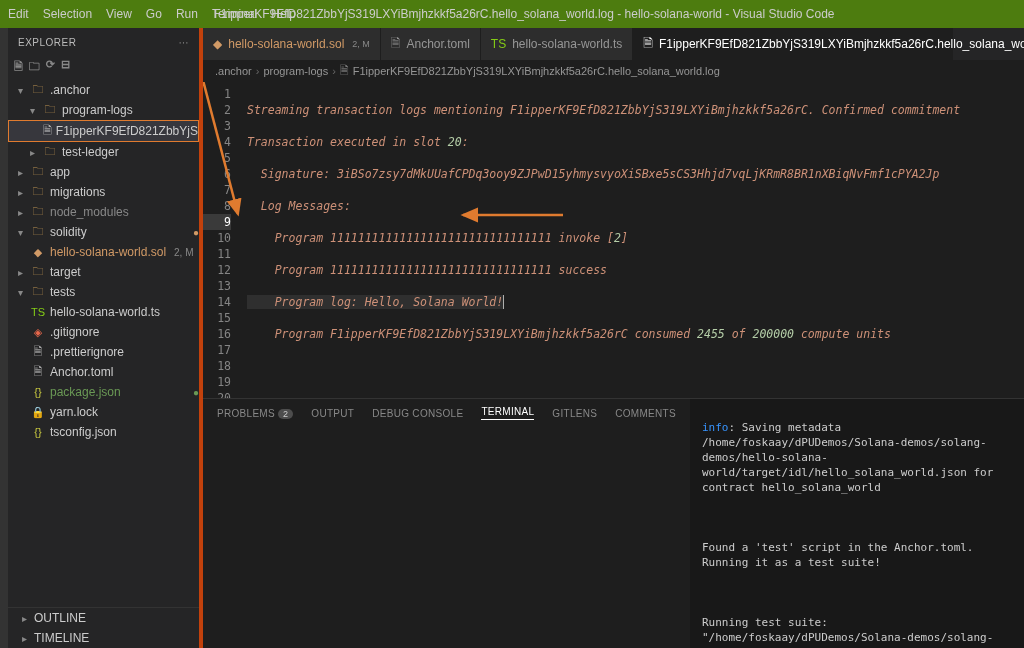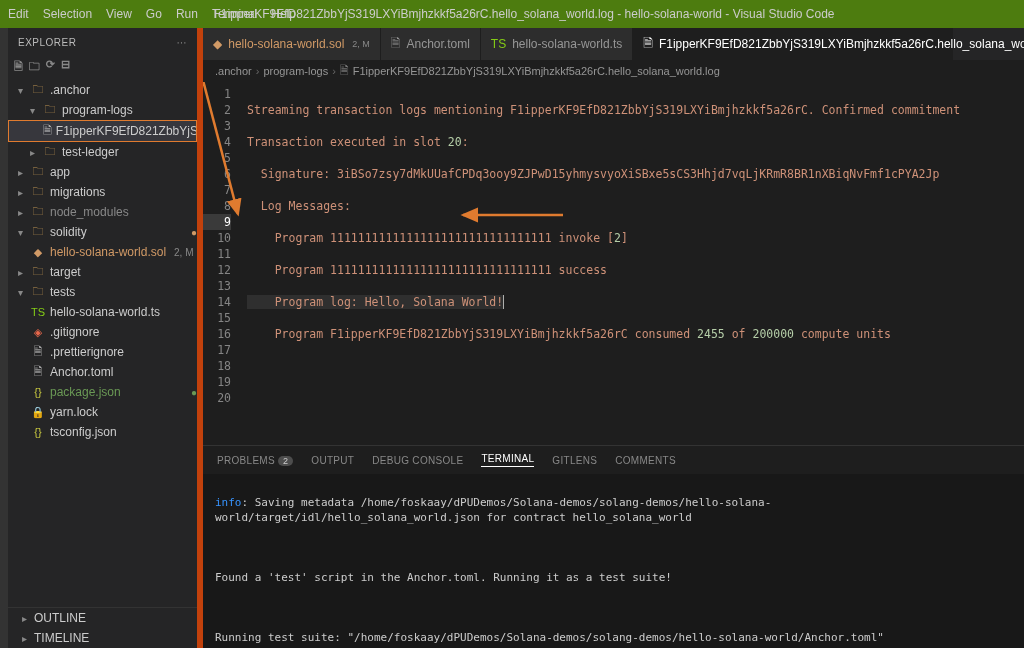--- a/index.html
+++ b/index.html
@@ -11,21 +11,21 @@
   width: 1024px;
   height: 648px;
   overflow: hidden;
   display: flex;
   flex-direction: column;
 }
 .titlebar { height: 28px; background: #4d7c0f; display: flex; align-items: center; justify-content: center; color: #ccc; font-size: 12px; position: relative; padding-left: 24px; }
 .menubar { position: absolute; left: 8px; display: flex; gap: 14px; color: #ccc; font-size: 12px; }
 .main { display: flex; flex: 1; min-height: 0; }
 .activitybar { width: 8px; background: #333333; }
-.sidebar { width: 195px; background: #252526; display: flex; flex-direction: column; border-right: 6px solid #c2410c; }
+.sidebar { width: 195px; background: #252526; display: flex; flex-direction: column; border-right: 4px solid #c2410c; }
 .sidebar-header { height: 28px; display: flex; align-items: center; justify-content: space-between; padding: 0 10px; font-size: 10px; color: #bbb; letter-spacing: 0.5px; }
 .project-header { height: 22px; display: flex; align-items: center; justify-content: space-between; padding: 0 6px; font-size: 10.5px; font-weight: 600; color: #ccc; }
 .project-header .icons { display: flex; gap: 6px; color: #888; font-size: 11px; }
 .tree { flex: 1; overflow: auto; padding: 2px 0; }
 .tree-row { display: flex; align-items: center; height: 20px; padding-left: 10px; font-size: 12px; color: #ccc; white-space: nowrap; overflow: hidden; }
 .tree-row.indent1 { padding-left: 22px; }
 .tree-row.indent2 { padding-left: 34px; }
 .tree-row .chev { width: 12px; color: #888; font-size: 10px; }
 .tree-row .ficon { width: 16px; text-align: center; margin-right: 4px; font-size: 11px; }
 .tree-row.highlighted { border: 1.5px solid #e07b2f; background: #37373d; height: 22px; }
@@ -41,26 +41,26 @@
 .editor-area { flex: 1; display: flex; flex-direction: column; min-width: 0; }
 .tabs { height: 32px; background: #252526; display: flex; align-items: stretch; overflow: hidden; }
 .tab { display: flex; align-items: center; padding: 0 10px; gap: 6px; font-size: 12px; border-right: 1px solid #1e1e1e; color: #969696; background: #2d2d2d; max-width: 320px; white-space: nowrap; }
 .tab.active { background: #1e1e1e; color: #fff; }
 .tab .mod { color: #888; font-size: 9px; margin-left: 2px; }
 .crumbs { height: 22px; background: #1e1e1e; display: flex; align-items: center; padding: 0 12px; font-size: 11px; color: #969696; gap: 4px; }
 .crumbs .sep { color: #666; }
 .editor { flex: 1; display: flex; background: #1e1e1e; overflow: hidden; font-family: Consolas, Menlo, monospace; font-size: 11.5px; line-height: 16px; position: relative; }
 .gutter { width: 36px; text-align: right; color: #858585; padding: 4px 8px 0 0; }
 .gutter .hl { color: #fff; background: #3a3a3a; }
-.code { flex: 1; padding: 4px 0 0 8px; white-space: pre; color: #ce9178; overflow: hidden; }
+.code { flex: 1; padding: 4px 0 0 8px; white-space: pre; color: #ce9178; overflow: hidden; font-style: italic; }
 .c-num { color: #b5cea8; }
 .c-cursor { border-left: 1px solid #aeafad; }
 .hl-text { background: rgba(255,255,255,0.08); }
 .arrow-svg { position: absolute; top: 0; left: 0; pointer-events: none; }
-.panel { height: 203px; background: #1e1e1e; border-top: 1px solid #333; display: flex; flex-direction: column; }
+.panel { height: 250px; background: #1e1e1e; border-top: 1px solid #333; display: flex; }
 .panel-tabs { height: 28px; display: flex; align-items: center; gap: 18px; padding: 0 14px; font-size: 10px; color: #888; }
 .panel-tabs .ptab { letter-spacing: 0.3px; }
 .panel-tabs .ptab.active { color: #fff; border-bottom: 1px solid #fff; padding-bottom: 2px; }
 .panel-tabs .badge { background: #4d4d4d; border-radius: 8px; padding: 0 5px; font-size: 9px; color: #ccc; margin-left: 3px; }
 .terminal { flex: 1; padding: 6px 12px 4px 12px; font-family: Consolas, Menlo, monospace; font-size: 11px; line-height: 15px; color: #ccc; white-space: pre-wrap; overflow: hidden; background: #181818; }
 .t-info { color: #3794ff; margin-top: 9px; }
 .t-title { color: #e5e5e5; font-weight: bold; }
 </style>
 </head>
 <body>

